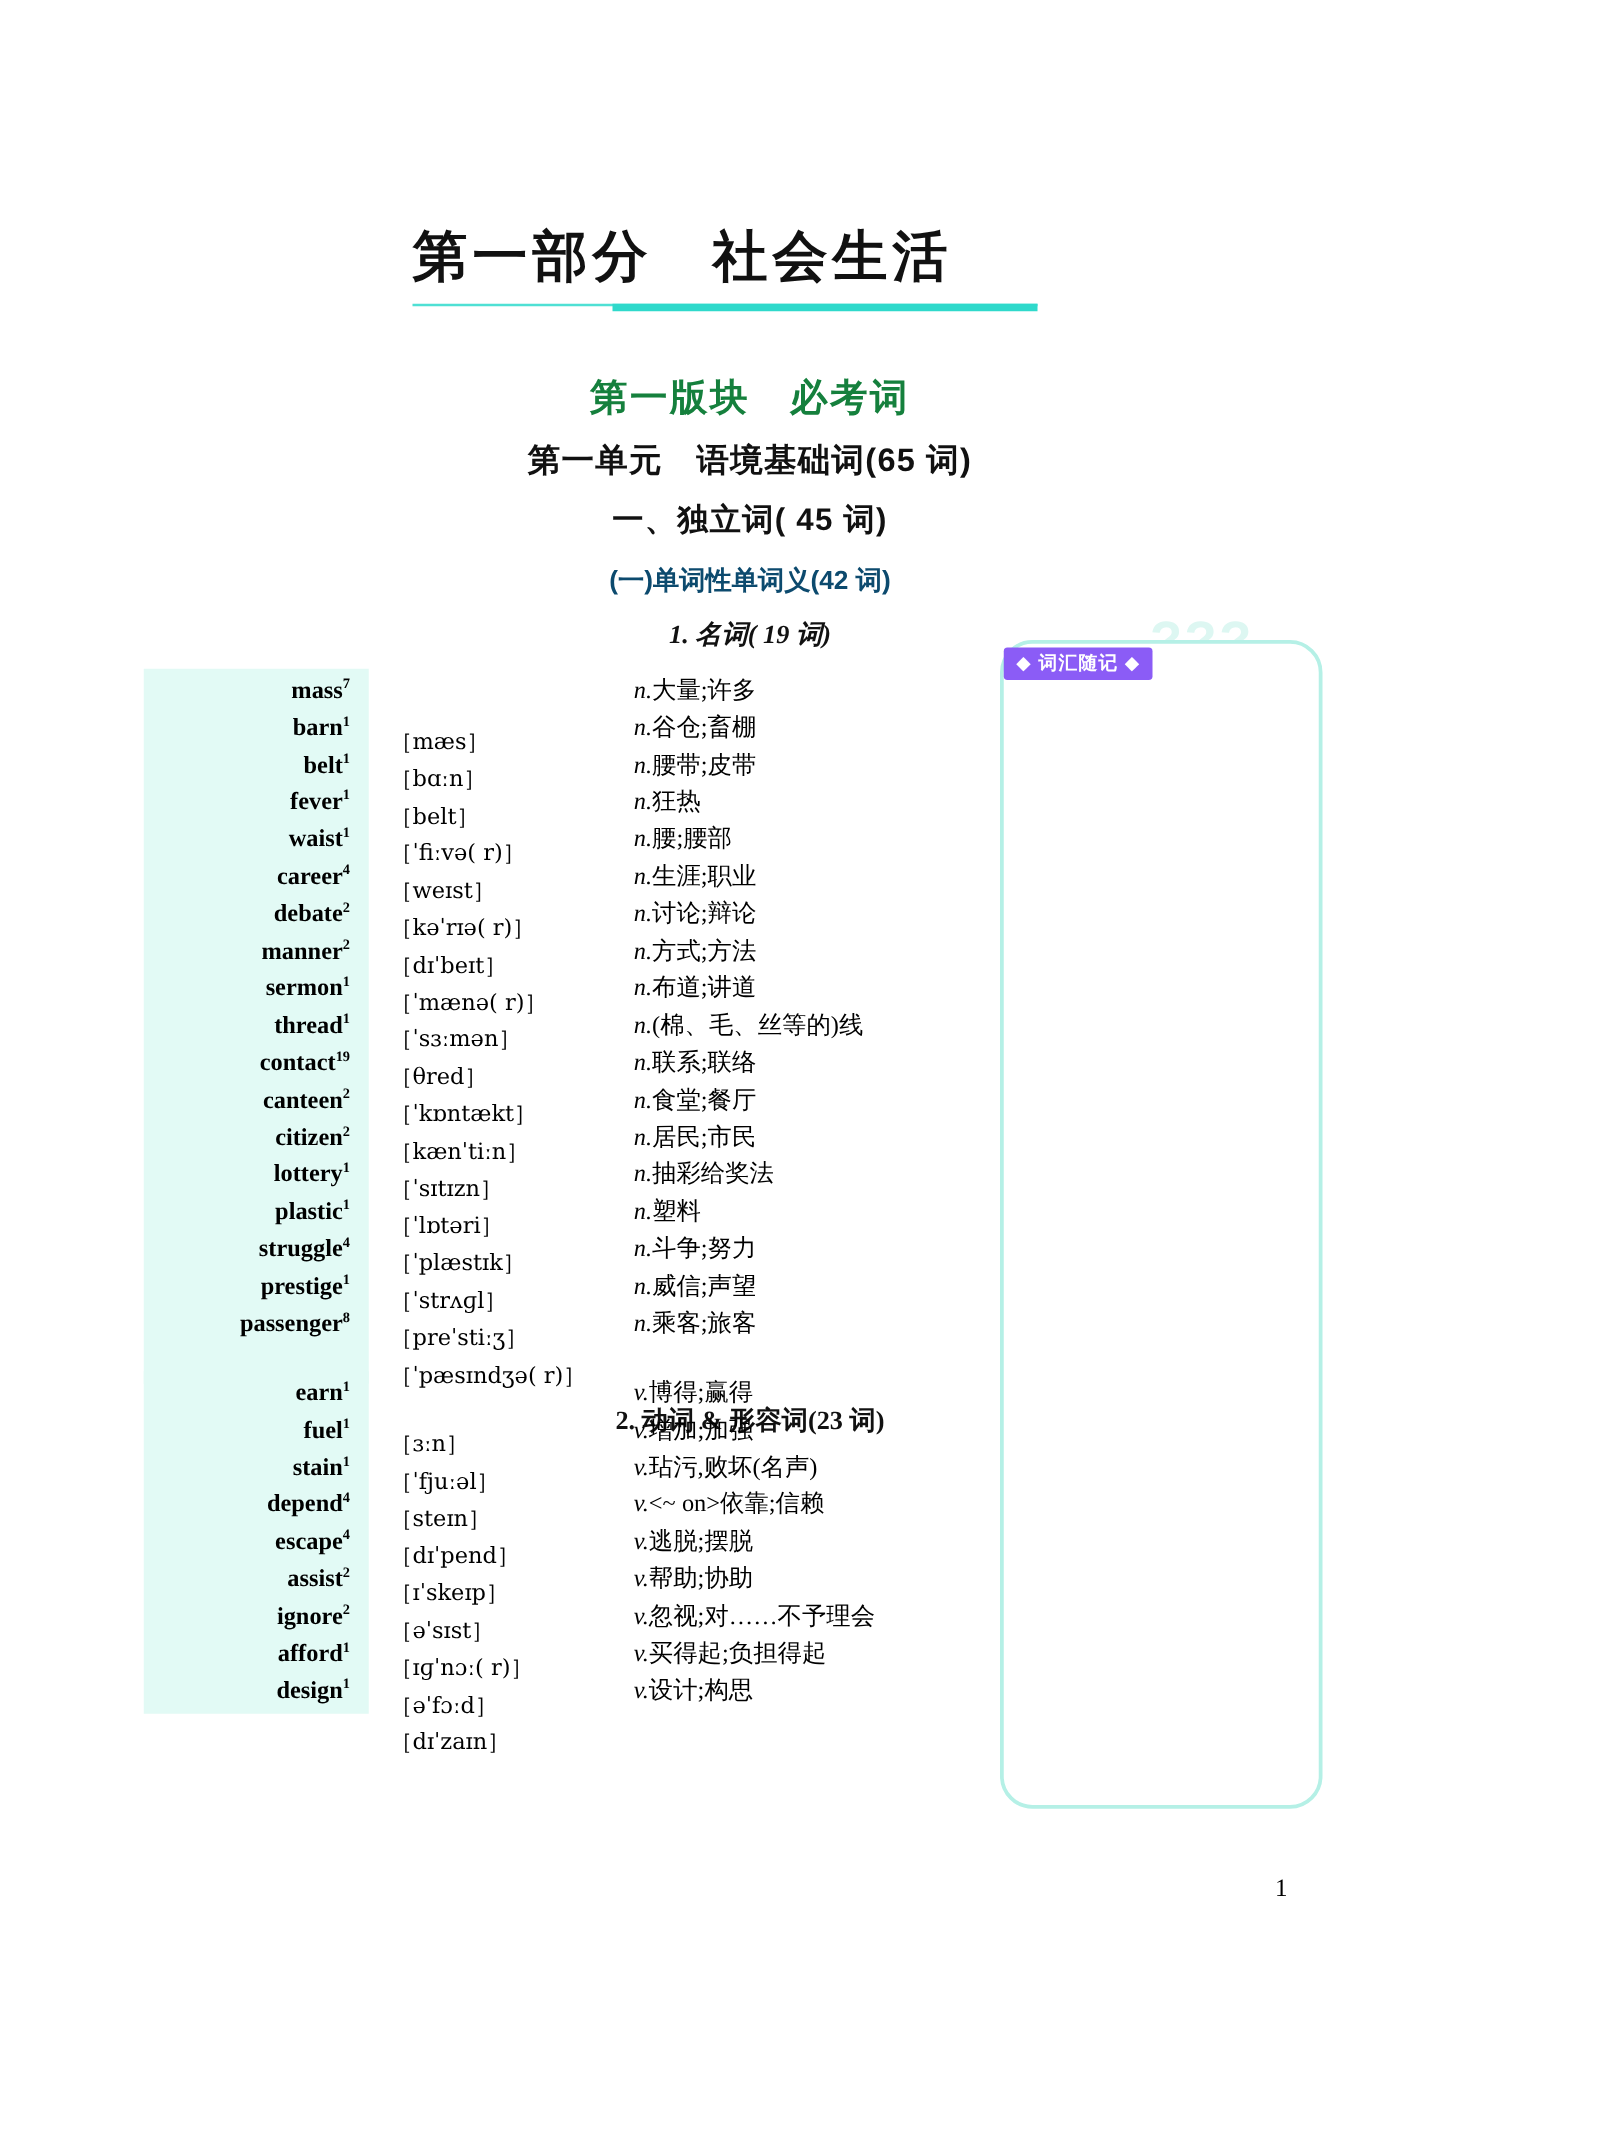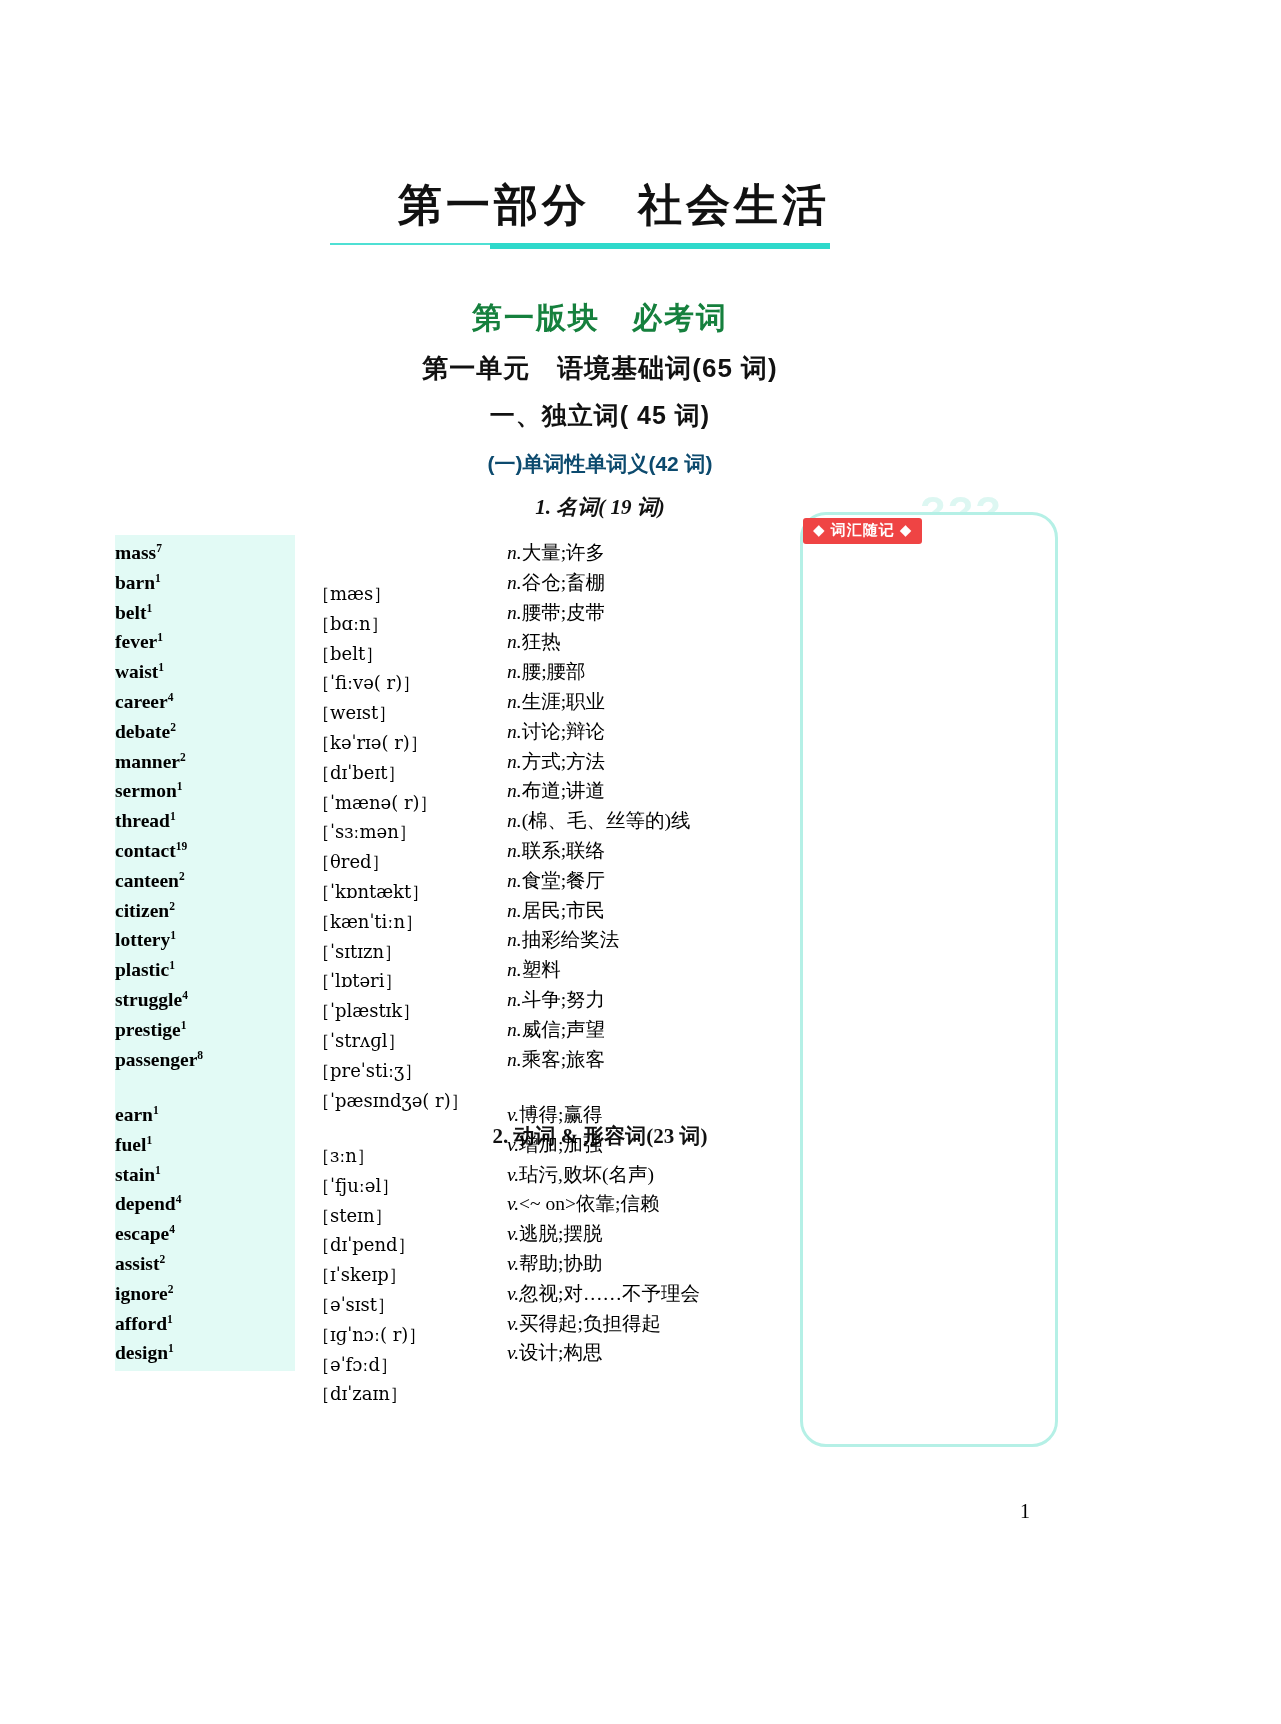--- a/index.html
+++ b/index.html
@@ -21,21 +21,21 @@
     position: absolute;
     left: 0; top: 0;
     width: 1281px; height: 1724px;
   }
 
   .main-title-block {
     position: absolute;
     left: 330px;
     top: 178px;
     width: 500px;
-    text-align: right;
+    text-align: left;
   }
   .main-title {
     font-family: "Liberation Serif", "DejaVu Serif", serif;
     font-weight: bold;
     font-size: 44px;
     letter-spacing: 4px;
     line-height: 1.25;
     color: #111111;
     white-space: pre;
   }
@@ -146,20 +146,21 @@
     position: relative;
     height: 29.8px;
     line-height: 29.8px;
     white-space: nowrap;
   }
 
   .w-term {
     position: absolute;
     left: 0;
     width: 165px;
+    text-align: right;
     font-family: "Liberation Serif", "DejaVu Serif", serif;
     font-weight: bold;
     font-size: 19.5px;
     color: #000;
   }
   .w-term sup {
     font-size: 11.5px;
     font-weight: bold;
     vertical-align: super;
     line-height: 0;
@@ -194,21 +195,21 @@
     height: 935px;
     border: 3px solid #b5f0e6;
     border-radius: 26px;
     background: #ffffff;
     box-sizing: border-box;
   }
   .note-label {
     position: absolute;
     left: 803px;
     top: 518px;
-    background: #ef4444;
+    background: #8b5cf6;
     color: #ffffff;
     font-family: "Liberation Sans", "DejaVu Sans", sans-serif;
     font-size: 15px;
     font-weight: bold;
     padding: 3px 10px 4px 10px;
     border-radius: 3px;
     letter-spacing: 1px;
     white-space: nowrap;
   }
   .note-deco {

